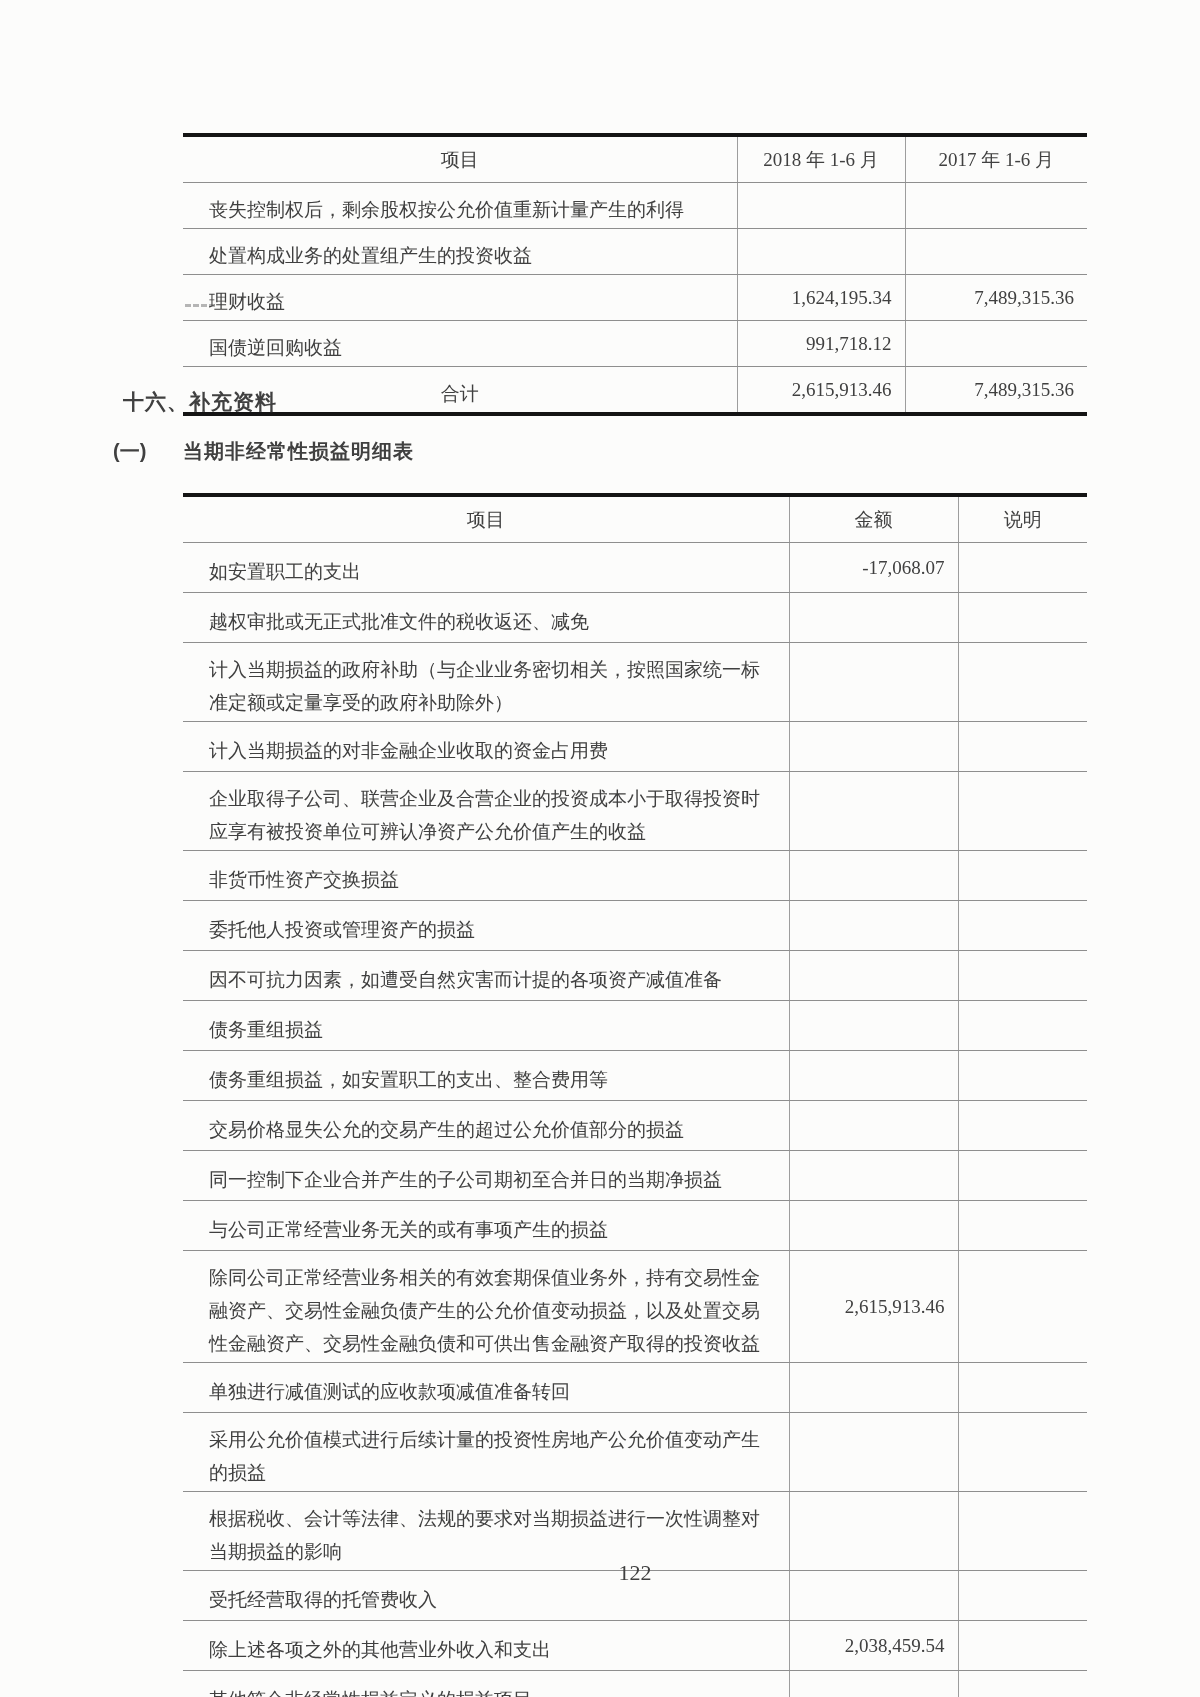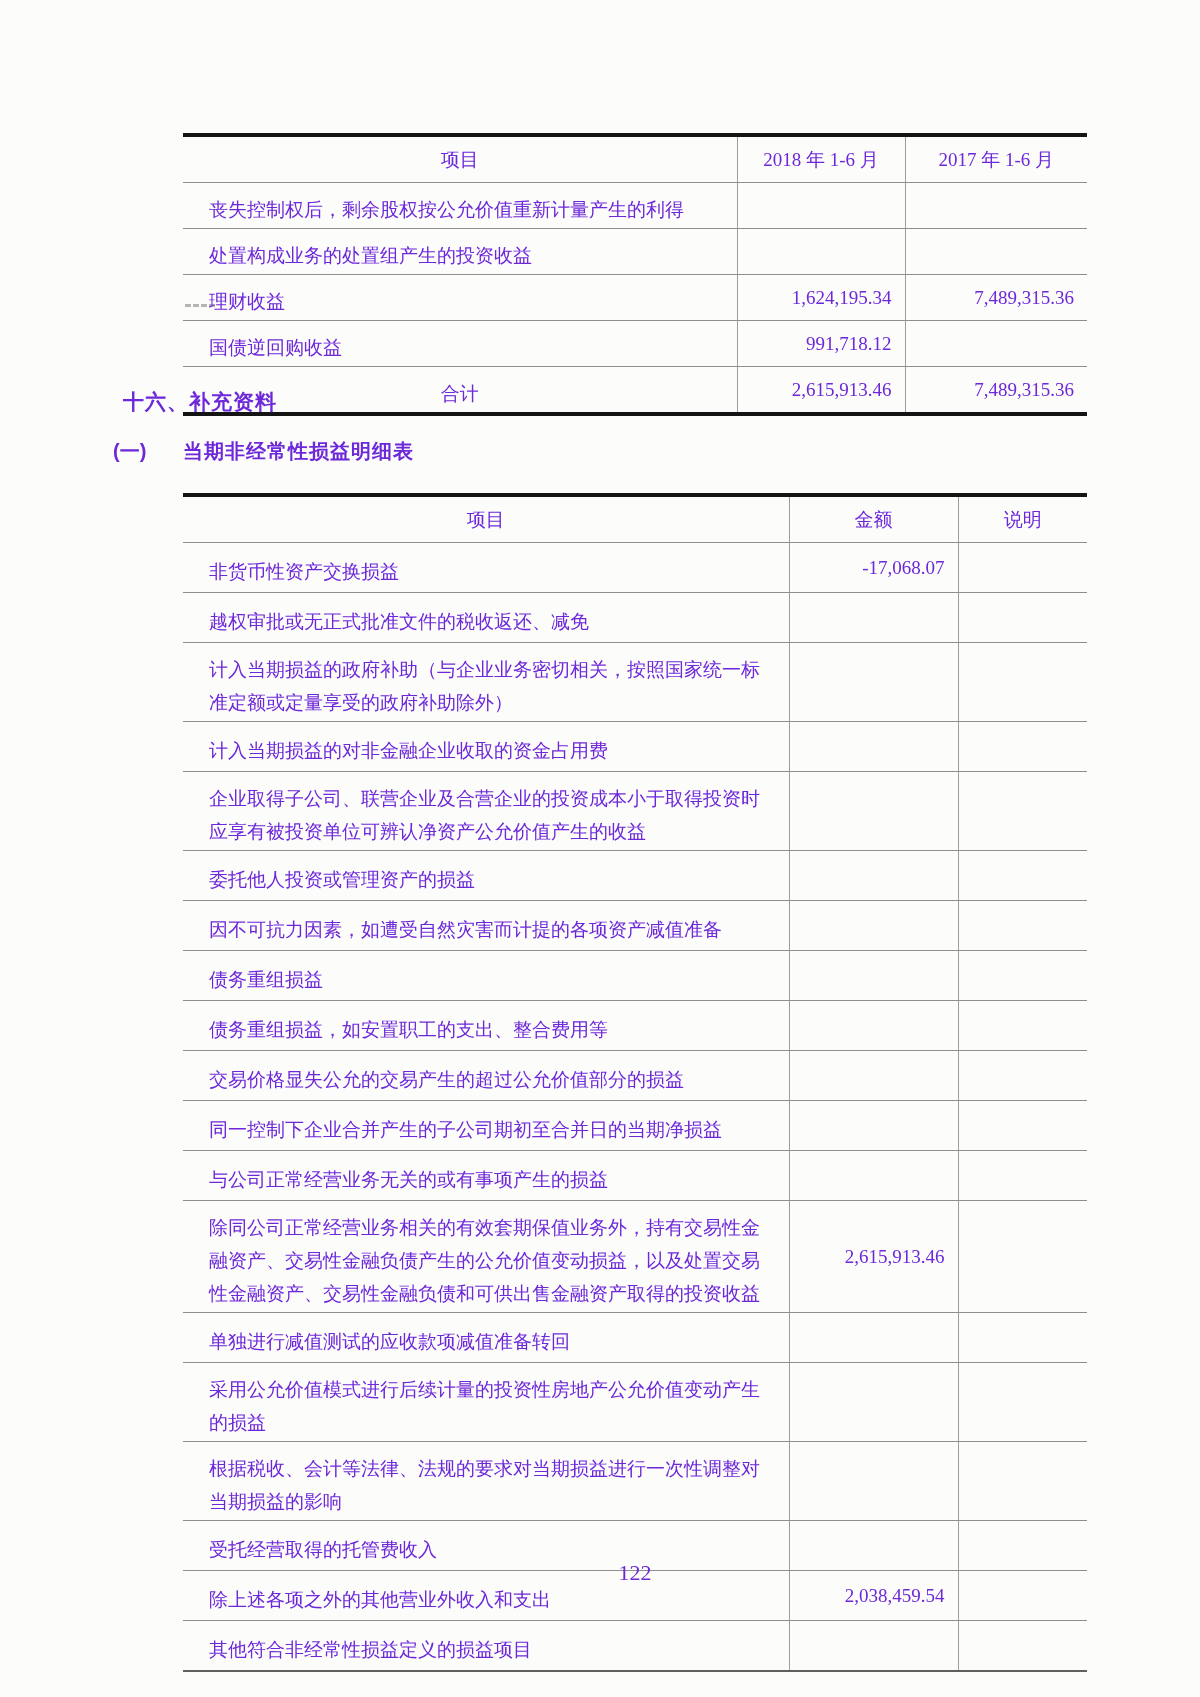--- a/index.html
+++ b/index.html
@@ -1,20 +1,20 @@
 <!DOCTYPE html>
 <html><head>
 <meta charset="utf-8">
 <style>
   html,body{margin:0;padding:0;}
   .page{
     position:relative;
     width:1200px;height:1697px;
     background:#fcfcfb;
-    color:#6d28d9;
+    color:#404040;
     font-family:"Liberation Serif","DejaVu Serif",serif;
     overflow:hidden;
   }
   
   .fin-table{
     position:absolute;left:183px;width:904px;
     border-collapse:collapse;table-layout:fixed;
     font-size:19px;
     border-top:4px solid #141414;
   }
@@ -125,41 +125,46 @@
       </colgroup>
       <thead>
         <tr>
           <th>项目</th>
           <th>金额</th>
           <th>说明</th>
         </tr>
       </thead>
       <tbody>
         <tr>
+          <td class="c-item">如安置职工的支出</td>
+          <td class="c-val">-17,068.07</td>
+          <td class="c-val"></td>
+        </tr>
+        <tr>
+          <td class="c-item">越权审批或无正式批准文件的税收返还、减免</td>
+          <td class="c-val"></td>
+          <td class="c-val"></td>
+        </tr>
+        <tr>
+          <td class="c-item">计入当期损益的政府补助（与企业业务密切相关，按照国家统一标准定额或定量享受的政府补助除外）</td>
+          <td class="c-val"></td>
+          <td class="c-val"></td>
+        </tr>
+        <tr>
+          <td class="c-item">计入当期损益的对非金融企业收取的资金占用费</td>
+          <td class="c-val"></td>
+          <td class="c-val"></td>
+        </tr>
+        <tr>
+          <td class="c-item">企业取得子公司、联营企业及合营企业的投资成本小于取得投资时应享有被投资单位可辨认净资产公允价值产生的收益</td>
+          <td class="c-val"></td>
+          <td class="c-val"></td>
+        </tr>
+        <tr>
           <td class="c-item">非货币性资产交换损益</td>
-          <td class="c-val">-17,068.07</td>
-          <td class="c-val"></td>
-        </tr>
-        <tr>
-          <td class="c-item">越权审批或无正式批准文件的税收返还、减免</td>
-          <td class="c-val"></td>
-          <td class="c-val"></td>
-        </tr>
-        <tr>
-          <td class="c-item">计入当期损益的政府补助（与企业业务密切相关，按照国家统一标准定额或定量享受的政府补助除外）</td>
-          <td class="c-val"></td>
-          <td class="c-val"></td>
-        </tr>
-        <tr>
-          <td class="c-item">计入当期损益的对非金融企业收取的资金占用费</td>
-          <td class="c-val"></td>
-          <td class="c-val"></td>
-        </tr>
-        <tr>
-          <td class="c-item">企业取得子公司、联营企业及合营企业的投资成本小于取得投资时应享有被投资单位可辨认净资产公允价值产生的收益</td>
           <td class="c-val"></td>
           <td class="c-val"></td>
         </tr>
         <tr>
           <td class="c-item">委托他人投资或管理资产的损益</td>
           <td class="c-val"></td>
           <td class="c-val"></td>
         </tr>
         <tr>
           <td class="c-item">因不可抗力因素，如遭受自然灾害而计提的各项资产减值准备</td>

